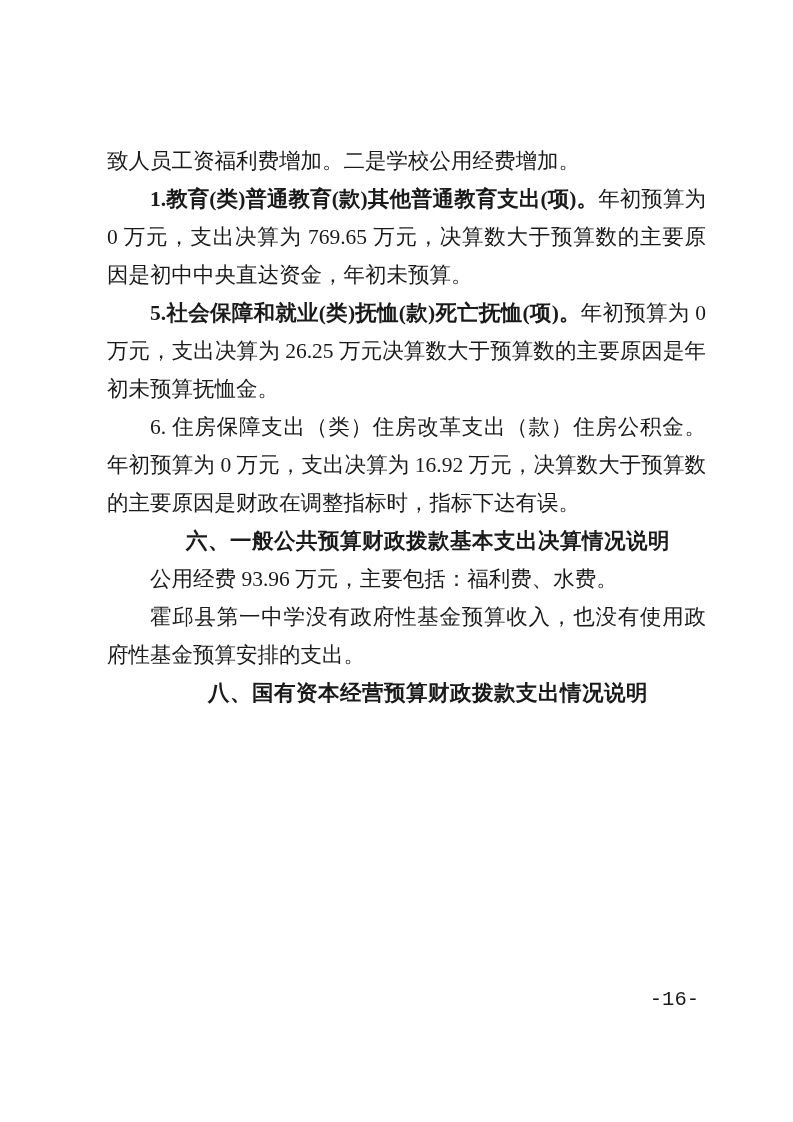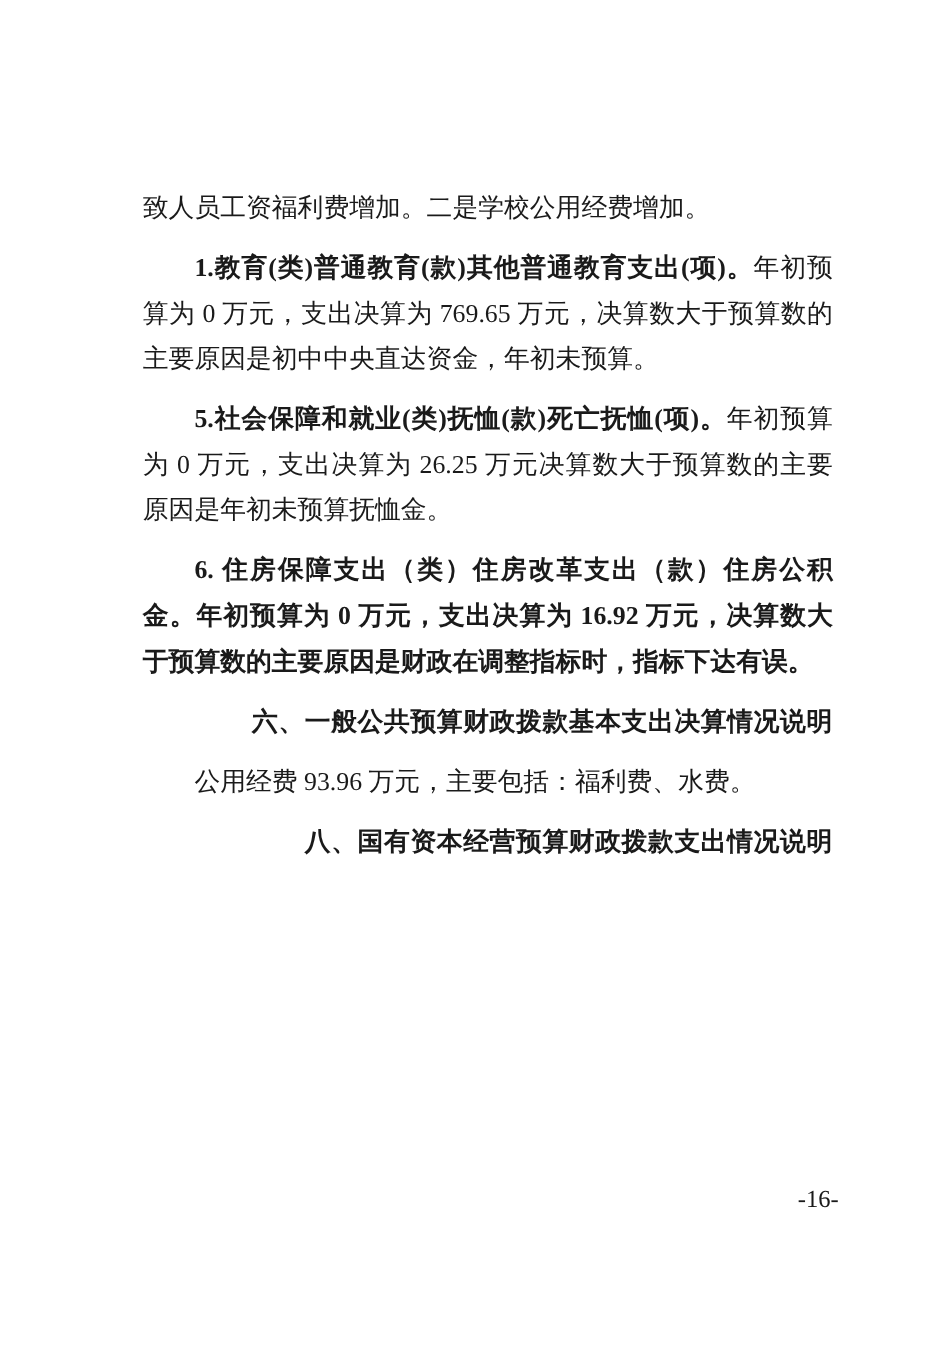--- a/index.html
+++ b/index.html
@@ -20,44 +20,44 @@
     left: 107px;
     top: 142px;
     width: 599px;
     font-family: "Liberation Serif", "DejaVu Serif", serif;
     font-size: 21.5px;
     line-height: 38px;
     text-align: justify;
     text-justify: inter-ideograph;
   }
   .content p {
-    margin: 12px;
+    margin: 0;
     padding: 0;
   }
   .indent {
     text-indent: 43px;
   }
   .bold-run {
     font-weight: bold;
   }
   .bold-para {
-    font-weight: bold;
+    font-weight: normal;
   }
   .section-heading {
     font-family: "Liberation Sans", "DejaVu Sans", sans-serif;
     font-weight: bold;
     text-indent: 43px;
-    text-align: right;
+    text-align: center;
     letter-spacing: 0.5px;
   }
   .page-number {
     position: absolute;
     top: 986px;
     right: 94px;
-    font-family: Liberation Serif, serif;
+    font-family: Liberation Mono, monospace;
     font-size: 20.5px;
     line-height: 28px;
     color: #1a1a1a;
   }
 </style>
 </head>
 <body>
 
 <div class="page">
   <div class="content">
@@ -69,19 +69,20 @@
     <p class="indent"><span class="bold-run">5.社会保障和就业(类)抚恤(款)死亡抚恤(项)。</span><span>年初预算为 0 万元，支出决算为 26.25 万元决算数大于预算数的主要原因是年初未预算抚恤金。</span></p>
 
     <p class="indent bold-para">6. 住房保障支出（类）住房改革支出（款）住房公积金。年初预算为 0 万元，支出决算为 16.92 万元，决算数大于预算数的主要原因是财政在调整指标时，指标下达有误。</p>
 
     <p class="section-heading">六、一般公共预算财政拨款基本支出决算情况说明</p>
 
 
     <p class="indent">公用经费 93.96 万元，主要包括：福利费、水费。</p>
 
 
+    <p class="indent">霍邱县第一中学没有政府性基金预算收入，也没有使用政府性基金预算安排的支出。</p>
 
     <p class="section-heading">八、国有资本经营预算财政拨款支出情况说明</p>
 
   </div>
 
   <div class="page-number">-16-</div>
 </div>
 
 </body></html>

